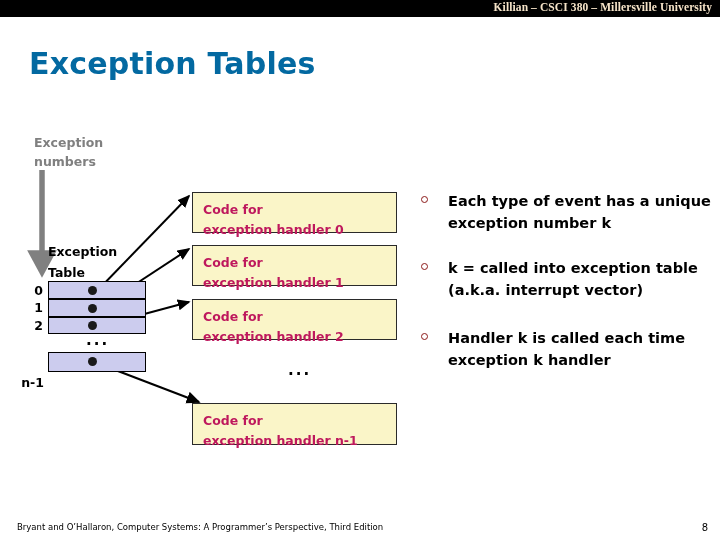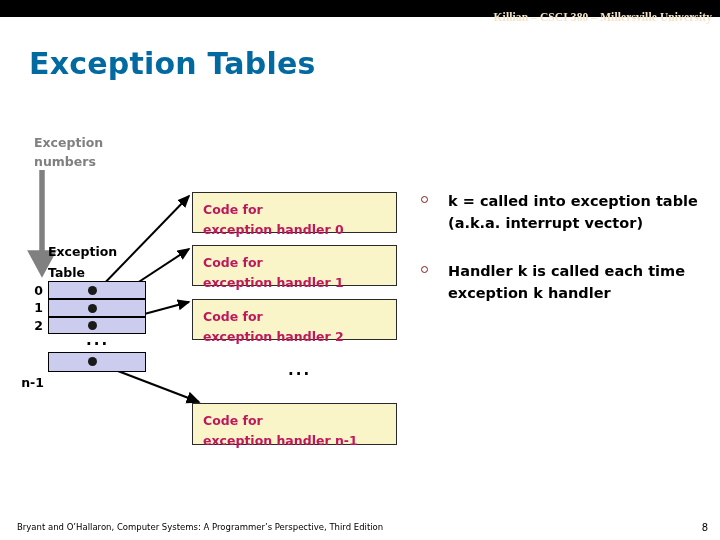--- a/index.html
+++ b/index.html
@@ -18,21 +18,21 @@
 
   
   #banner {
     position: absolute;
     left: 0; top: 0;
     width: 720px; height: 17px;
     background: #000000;
   }
   #banner-text {
     position: absolute;
-    right: 8px; top: 11px;
+    right: 8px; top: 1px;
     color: #f5e3c8;
     font-family: "Liberation Serif", "DejaVu Serif", serif;
     font-size: 11.5px;
     font-weight: bold;
     letter-spacing: 0.1px;
     white-space: nowrap;
   }
 
   
   #title {
@@ -221,20 +221,24 @@
   <div class="handler" style="left:192px; top:245px; width:205px; height:41px;">Code for
 exception handler 1</div>
   <div class="handler" style="left:192px; top:299px; width:205px; height:41px;">Code for
 exception handler 2</div>
   <div class="handler" style="left:192px; top:403px; width:205px; height:42px;">Code for
 exception handler n-1</div>
 
   <div class="vdots" style="left:288px; top:361px;">...</div>
 
   <div id="bullets">
+    <div class="bullet">
+      <span class="marker"></span>
+      <span>Each type of event has a unique exception number k</span>
+    </div>
     <div class="bullet" style="margin-bottom:26px;">
       <span class="marker"></span>
       <span>k = called into exception table (a.k.a. interrupt vector)</span>
     </div>
     <div class="bullet">
       <span class="marker"></span>
       <span>Handler k is called each time exception k handler</span>
     </div>
   </div>
 

